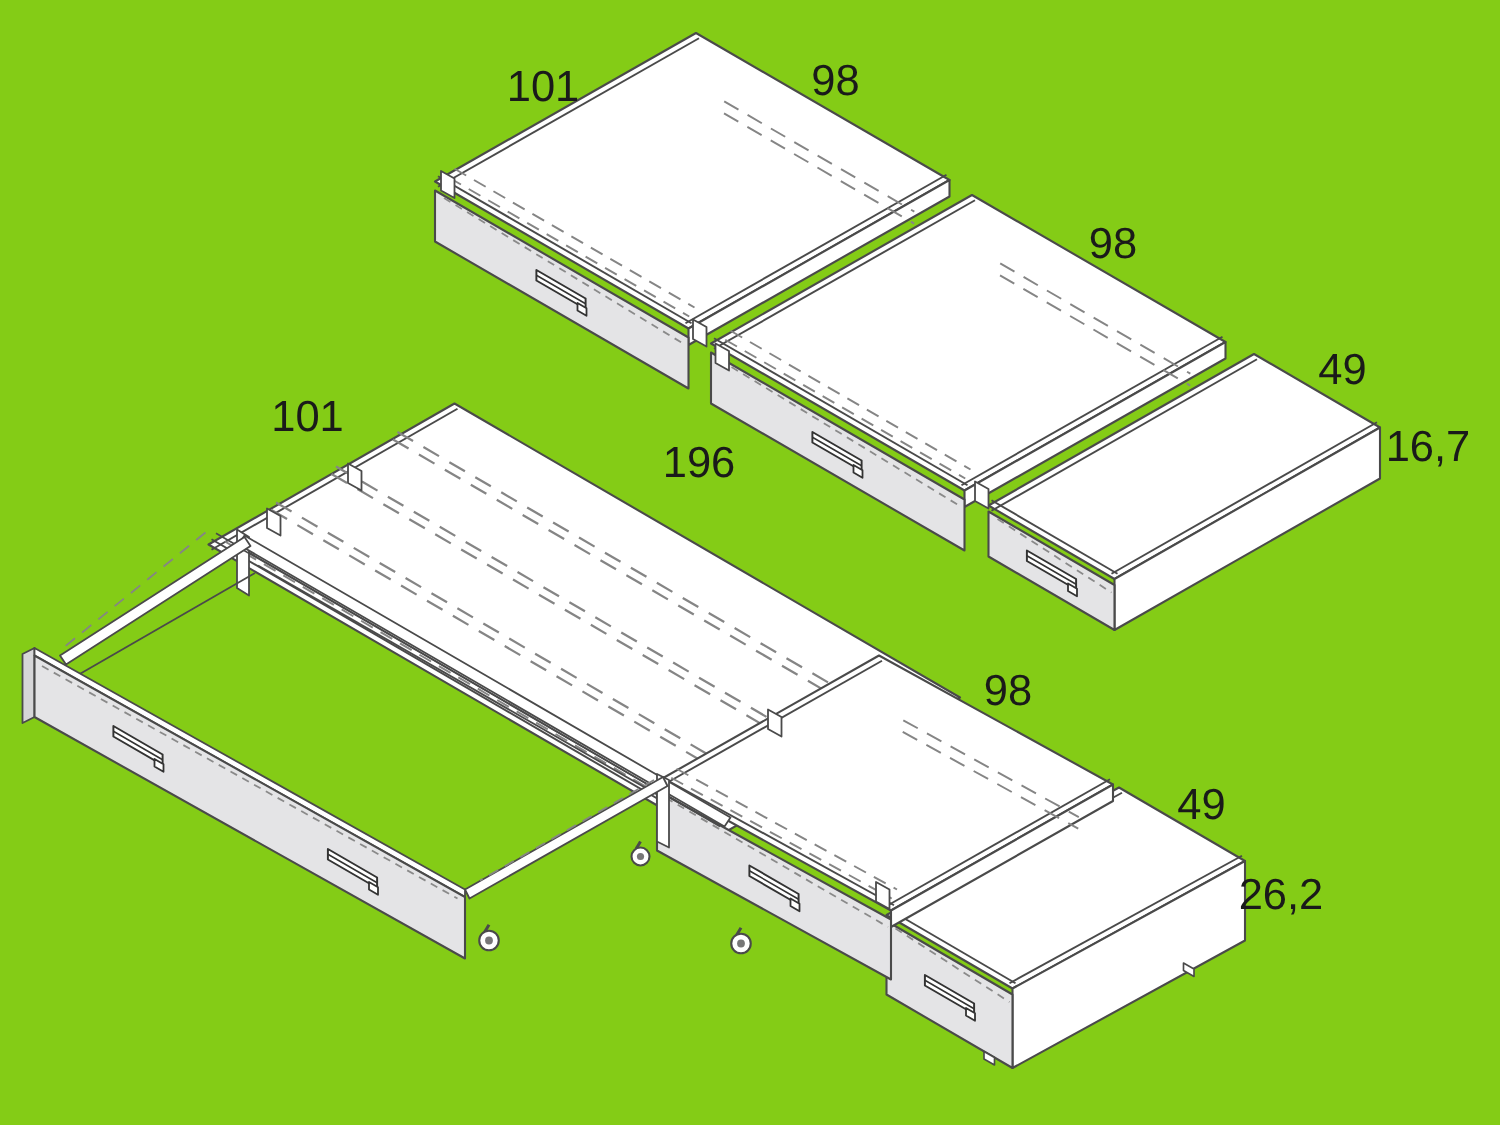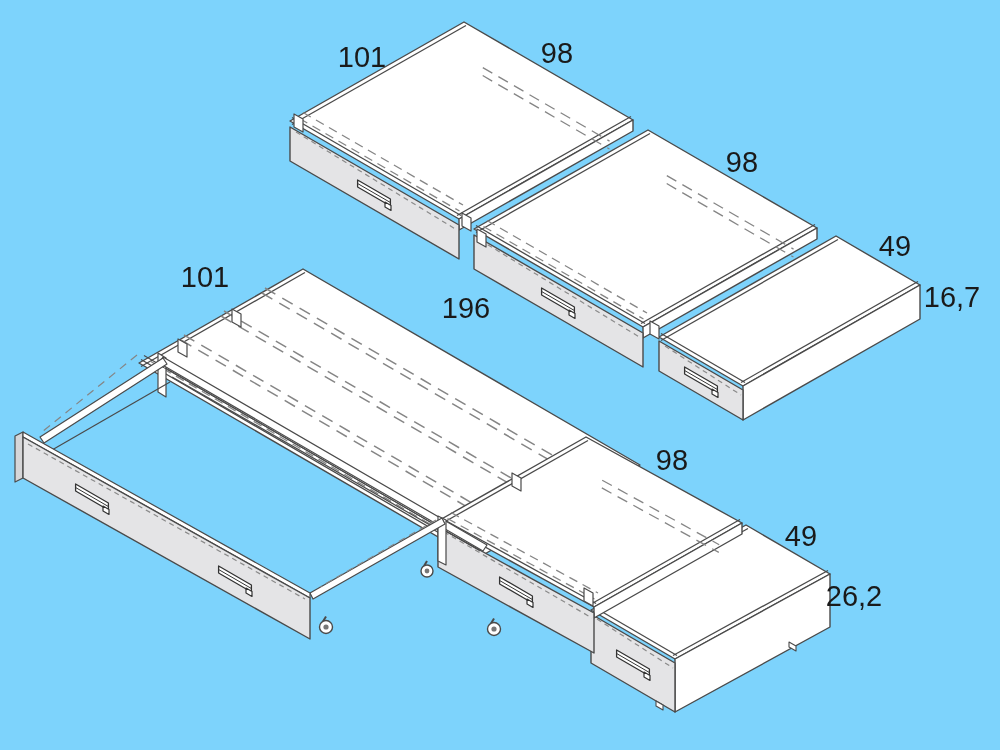--- a/index.html
+++ b/index.html
@@ -1,16 +1,16 @@
 <!DOCTYPE html>
 <html><head>
 <meta charset="utf-8">
 <style>
   html,body{margin:0;padding:0;background:#ffffff;}
-  .stage{position:relative;width:1000px;height:750px;background:#7dd3fc;overflow:hidden;
+  .stage{position:relative;width:1000px;height:750px;background:#84cc16;overflow:hidden;
          font-family:"Liberation Sans", sans-serif;}
   svg{display:block;}
   text.dim{font-family:"Liberation Sans", sans-serif;font-size:29px;fill:#1a1a1a;}
 </style>
 </head>
 <body>
 
 <div class="stage">
   <svg width="1000" height="750" viewBox="0 0 1000 750">
 

